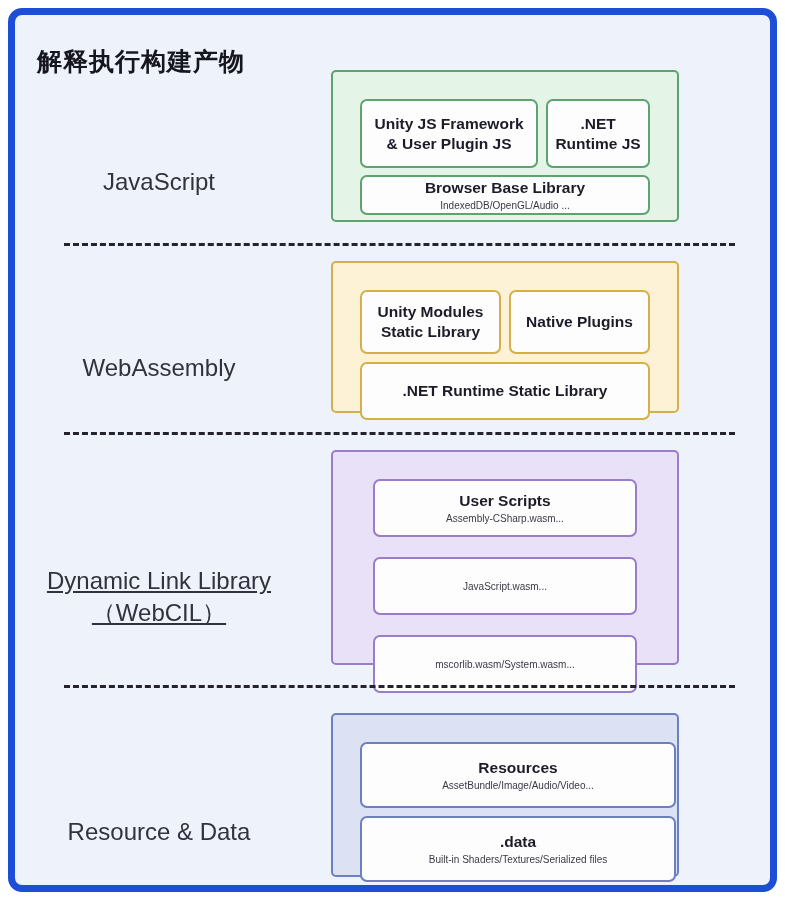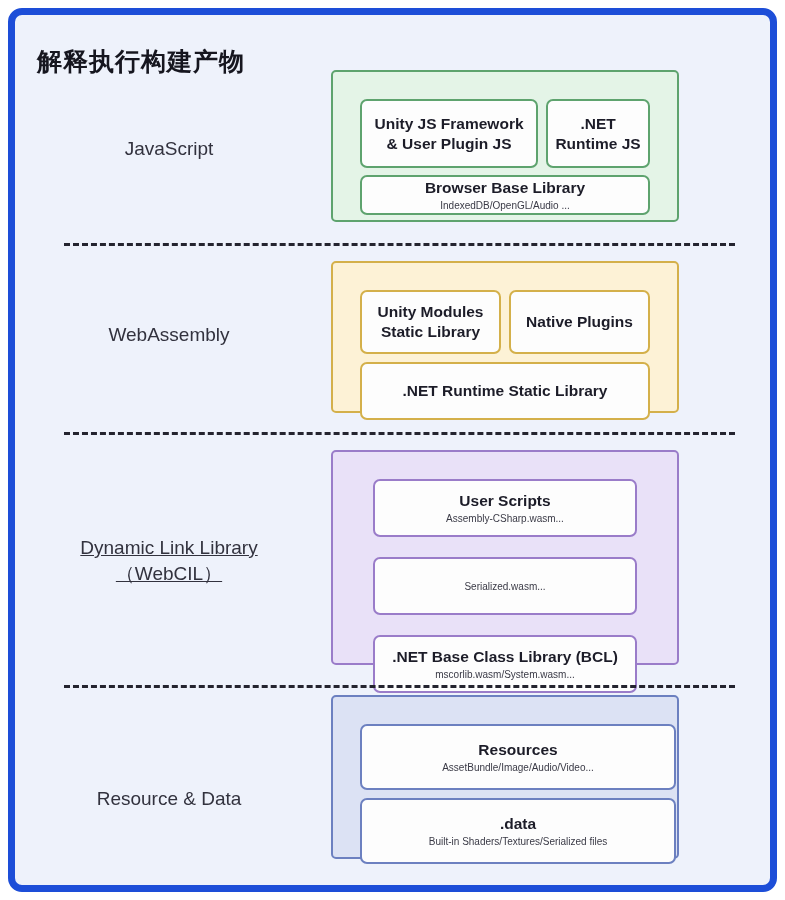--- a/index.html
+++ b/index.html
@@ -33,27 +33,28 @@
     top: 30px;
     font-size: 25px;
     font-weight: bold;
     color: #16161f;
     letter-spacing: 1px;
     font-family: "DejaVu Sans", "Liberation Sans", sans-serif;
     white-space: nowrap;
   }
   .row-label {
     position: absolute;
-    left: 14px;
+    left: 4px;
     width: 280px;
     text-align: center;
-    font-size: 19px;
+    font-size: 24px;
     color: #32323e;
     line-height: 1.35;
     font-family: "Liberation Sans", "DejaVu Sans", sans-serif;
+    margin-top: 30px;
   }
 
   
   .panel {
     position: absolute;
     box-sizing: border-box;
     border-width: 2.5px;
     border-style: solid;
     border-radius: 5px;
     padding: 27px;
@@ -134,21 +135,21 @@
 
   
   #panel-webcil { left: 316px; top: 435px; width: 348px; height: 215px; }
   #label-webcil { top: 520px; text-decoration: underline; }
   .webcil .card { width: 264px; height: 58px; margin: 0 auto 20px auto; }
   .webcil .card:last-child { margin-bottom: 0; }
 
   #divider-3    { top: 670px; }
 
   
-  #panel-res    { left: 316px; top: 680px; width: 348px; height: 164px; }
+  #panel-res    { left: 316px; top: 698px; width: 348px; height: 164px; }
   #label-res    { top: 771px; }
   .res .card    { width: 316px; height: 66px; margin: 0 auto 8px auto; }
   .res .card:last-child { margin-bottom: 0; }
 </style>
 </head>
 <body>
 
 <div class="frame">
 
   <div class="diagram-title">解释执行构建产物</div>
@@ -197,24 +198,23 @@
     <div>Dynamic Link Library</div>
     <div>（WebCIL）</div>
   </div>
 
   <div class="panel webcil" id="panel-webcil">
     <div class="card">
       <div class="title">User Scripts</div>
       <div class="sub">Assembly-CSharp.wasm...</div>
     </div>
     <div class="card">
-      <div class="sub">Serialized.wasm...</div>
-    </div>
-    <div class="card">
-      <div class="title">.NET Base Class Library (BCL)</div>
+      <div class="sub">JavaScript.wasm...</div>
+    </div>
+    <div class="card">
       <div class="sub">mscorlib.wasm/System.wasm...</div>
     </div>
   </div>
 
   <div class="divider" id="divider-3"></div>
 
   <div class="row-label" id="label-res">Resource &amp; Data</div>
 
   <div class="panel res" id="panel-res">
     <div class="card">

